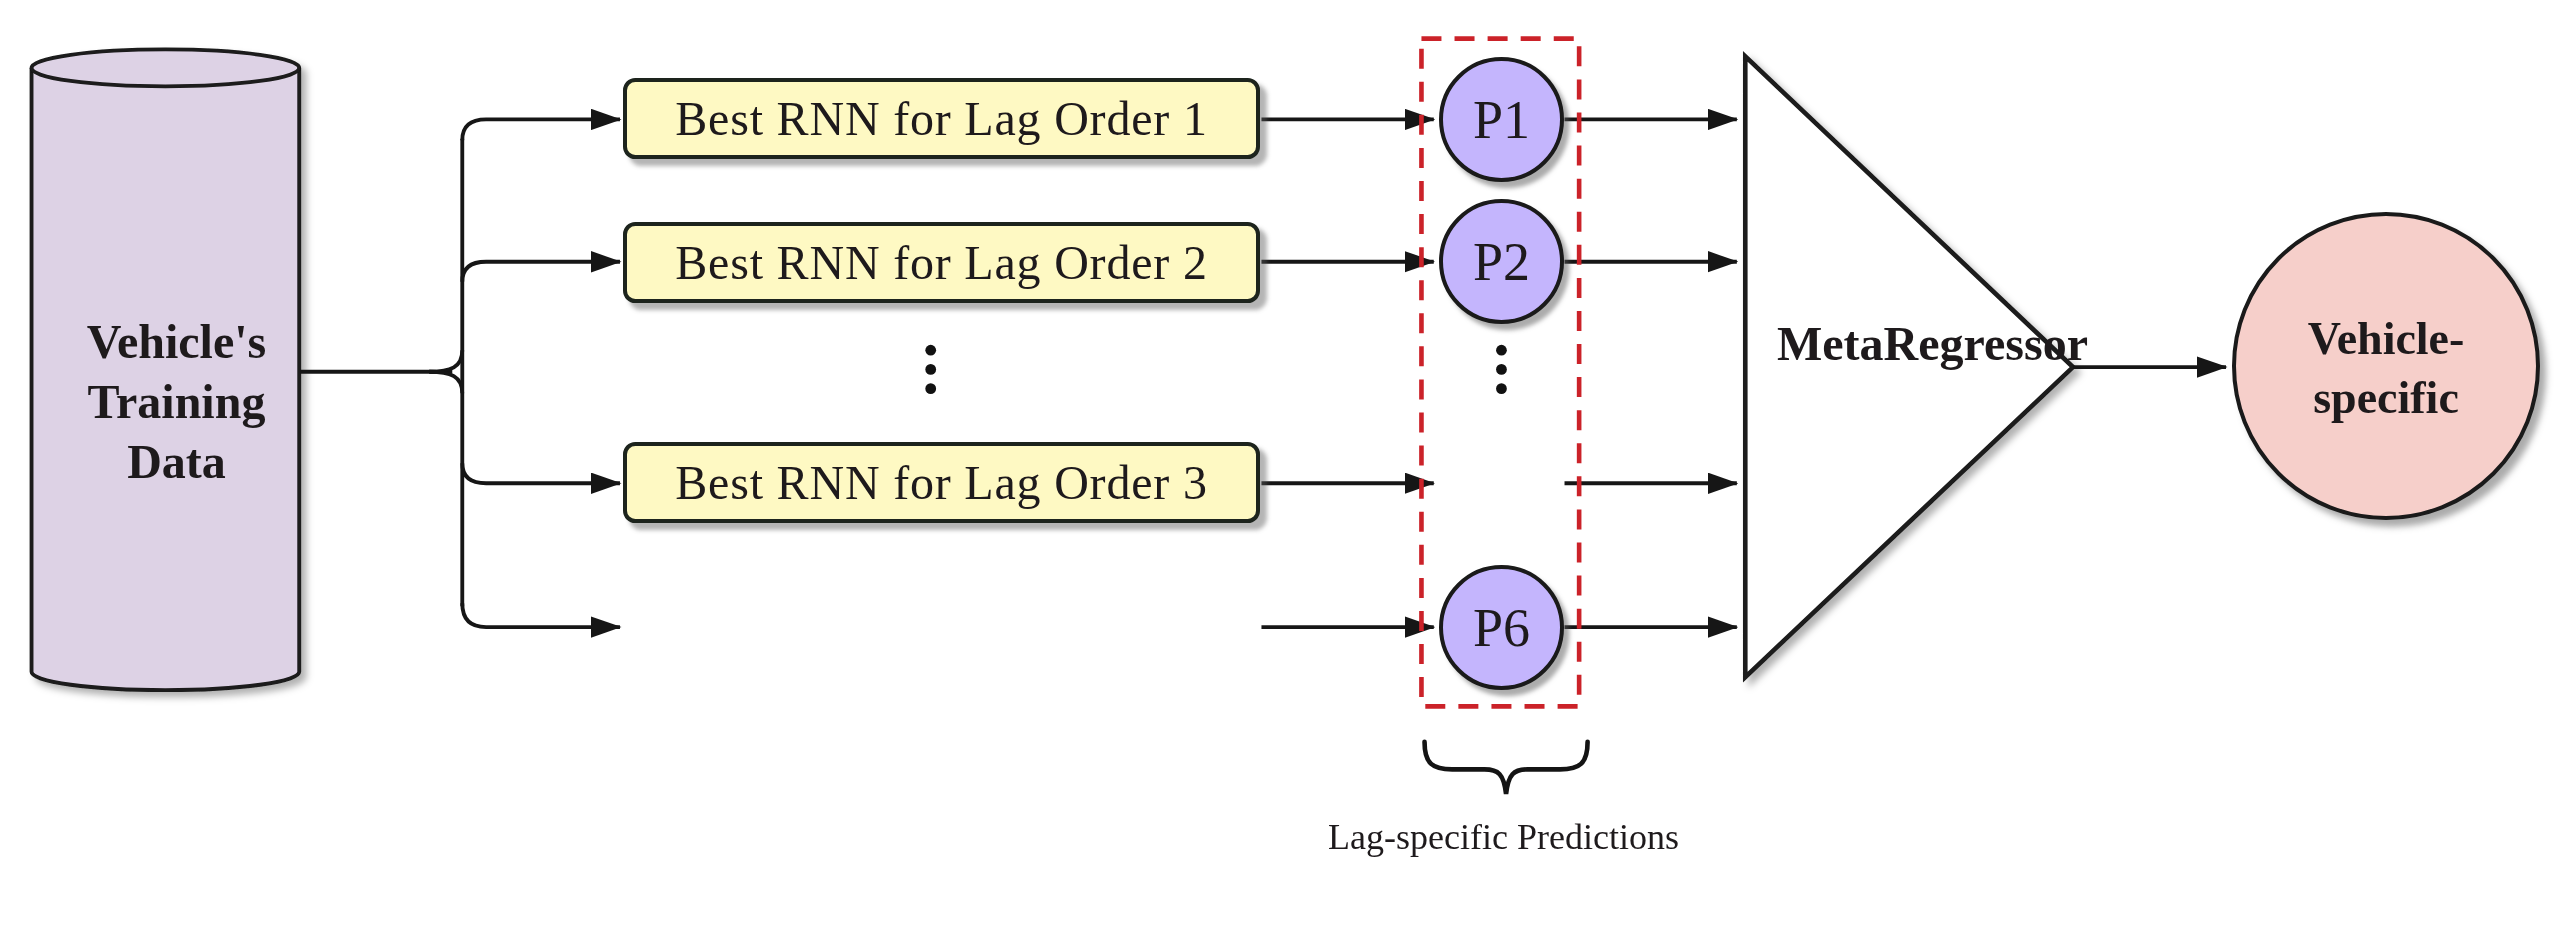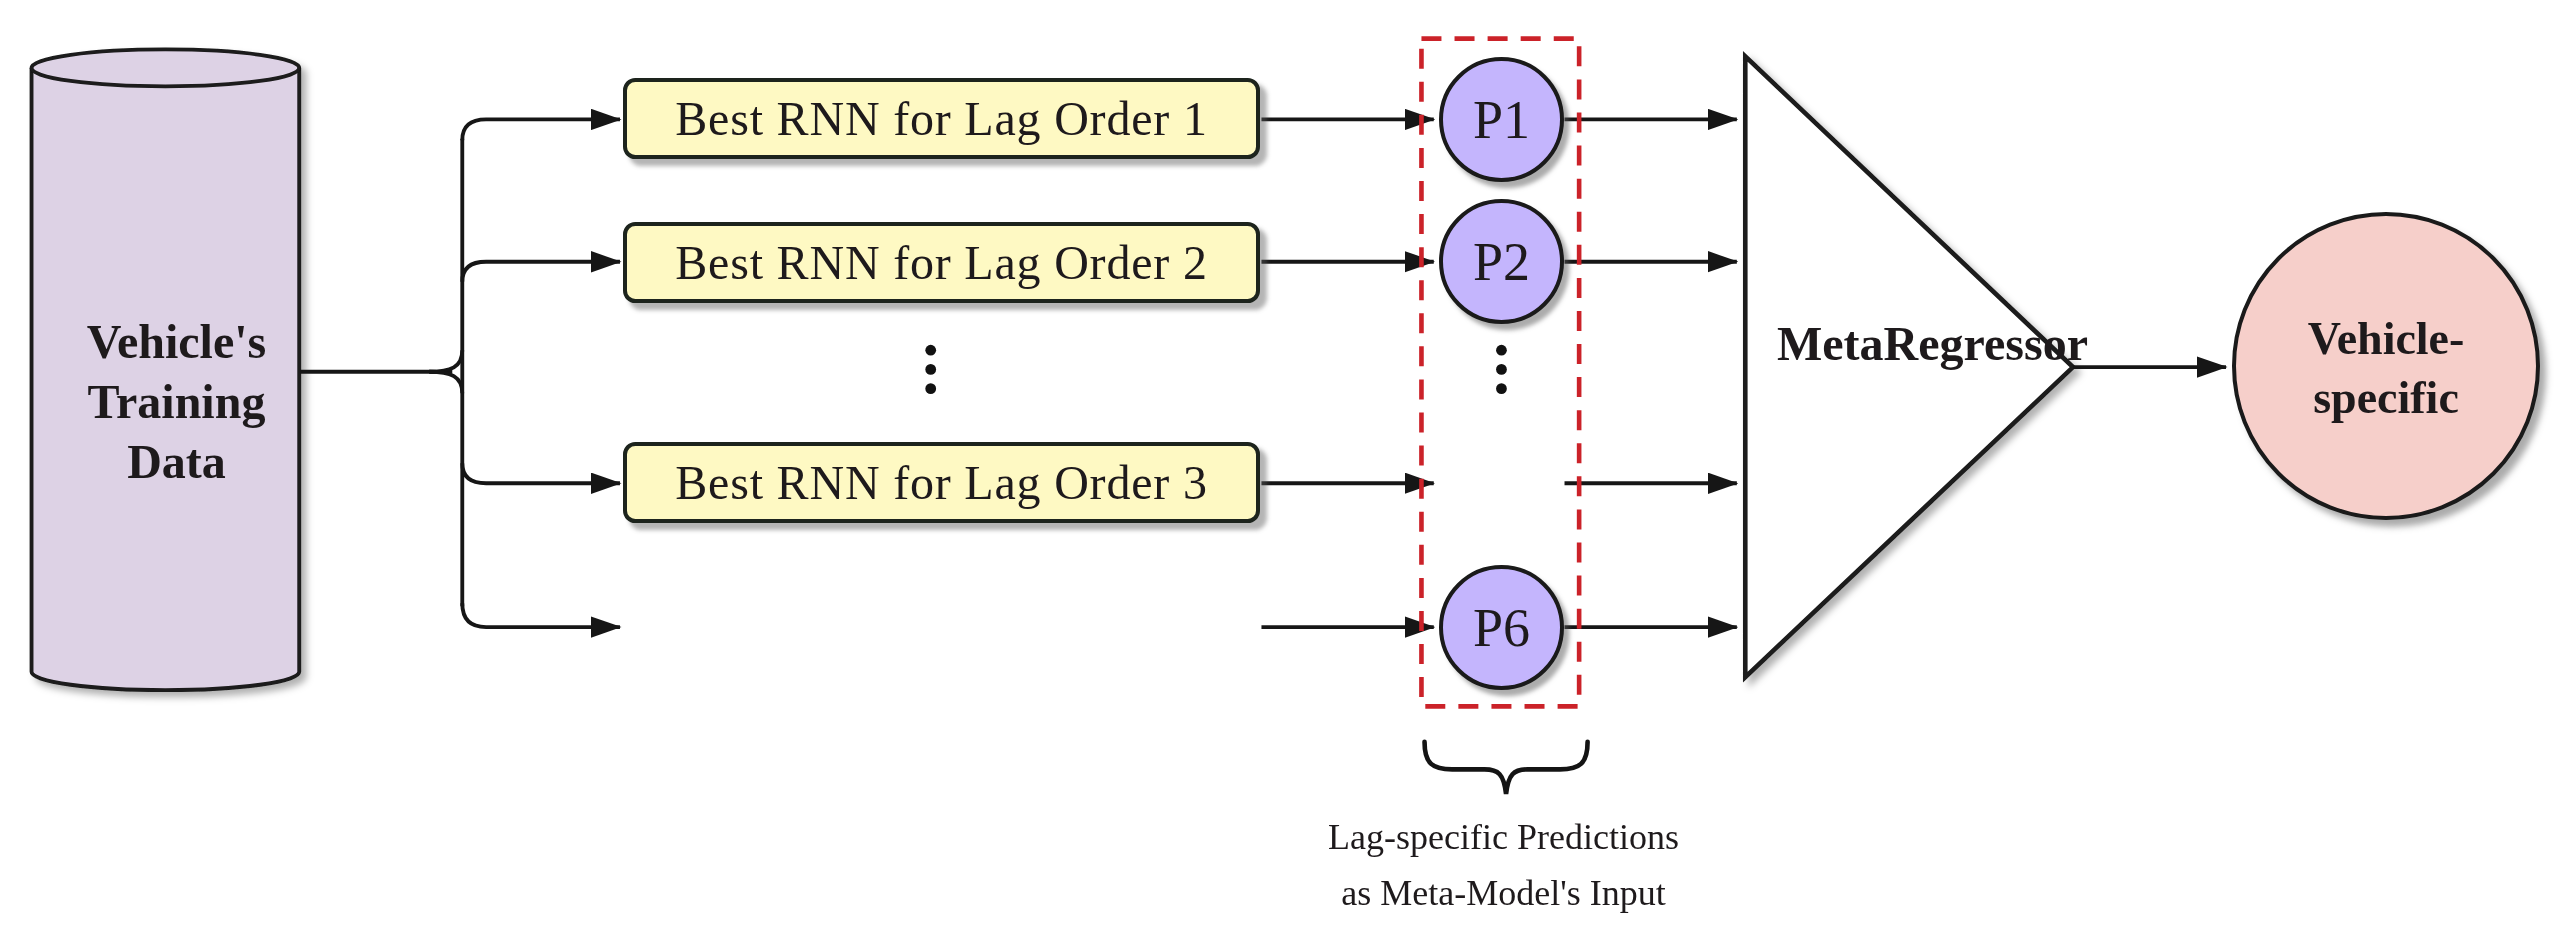--- a/index.html
+++ b/index.html
@@ -143,17 +143,16 @@
     <div>Regressor</div>
   </div>
 
   <div class="node outcirc">
     <div>Vehicle-</div>
     <div>specific</div>
   </div>
 
   <div class="node caption">
     <div>Lag-specific Predictions</div>
-    <div>as Meta-Model's Input</div>
   </div>
 
 </div>
 
 
 </body></html>

